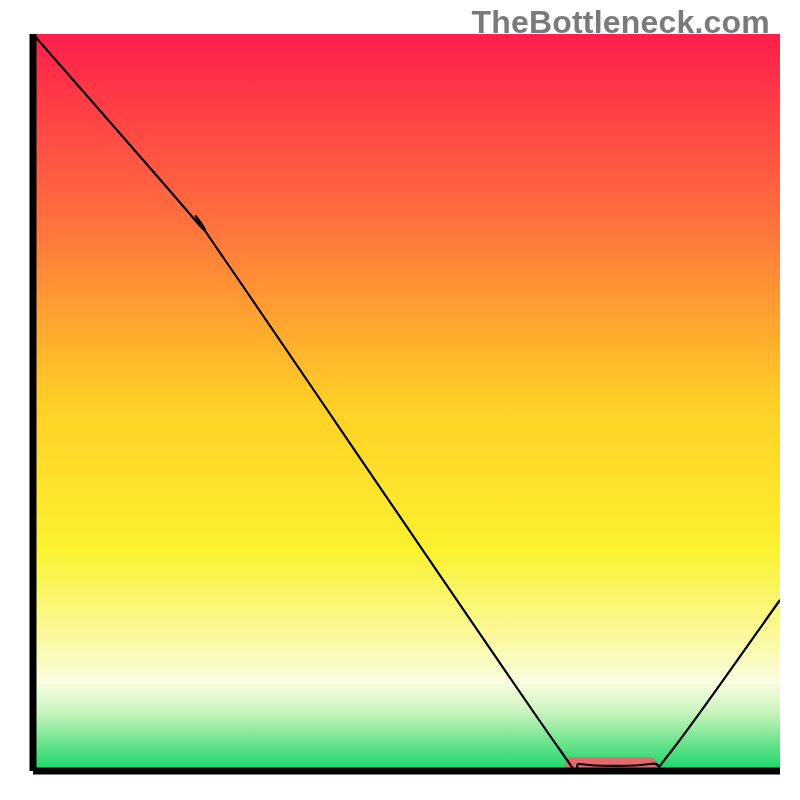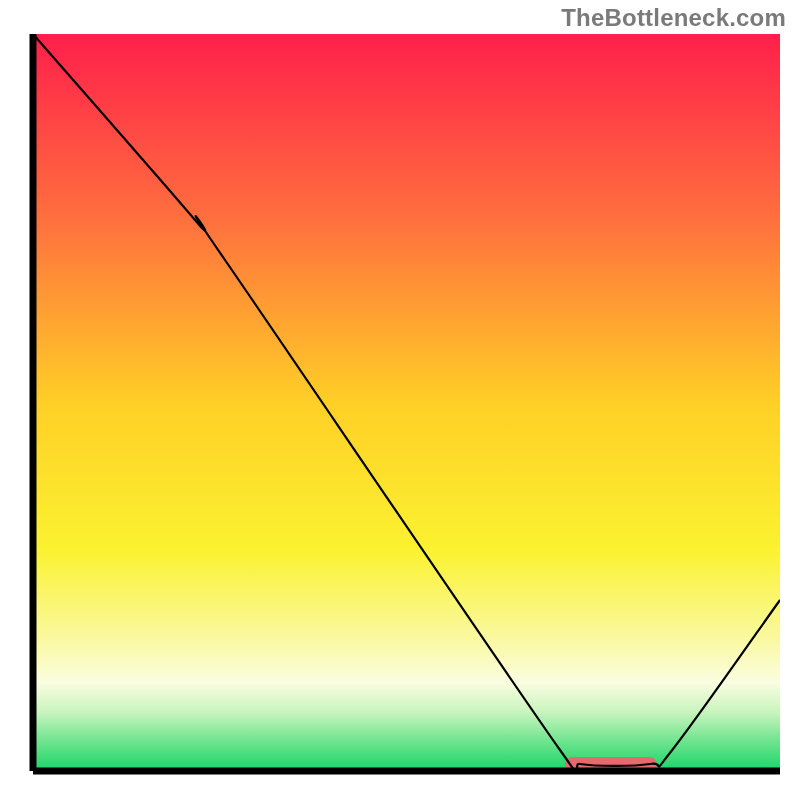--- a/index.html
+++ b/index.html
@@ -11,23 +11,23 @@
     overflow: hidden;
   }
   .container {
     position: relative;
     width: 800px;
     height: 800px;
   }
   .watermark {
     position: absolute;
     top: 4px;
-    right: 14px;
+    right: 30px;
     font-family: Arial, Helvetica, sans-serif;
-    font-size: 24px;
+    font-size: 32px;
     font-weight: bold;
     color: #7a7a7a;
     letter-spacing: 0.2px;
   }
   svg {
     display: block;
   }
 </style>
 </head>
 <body>

